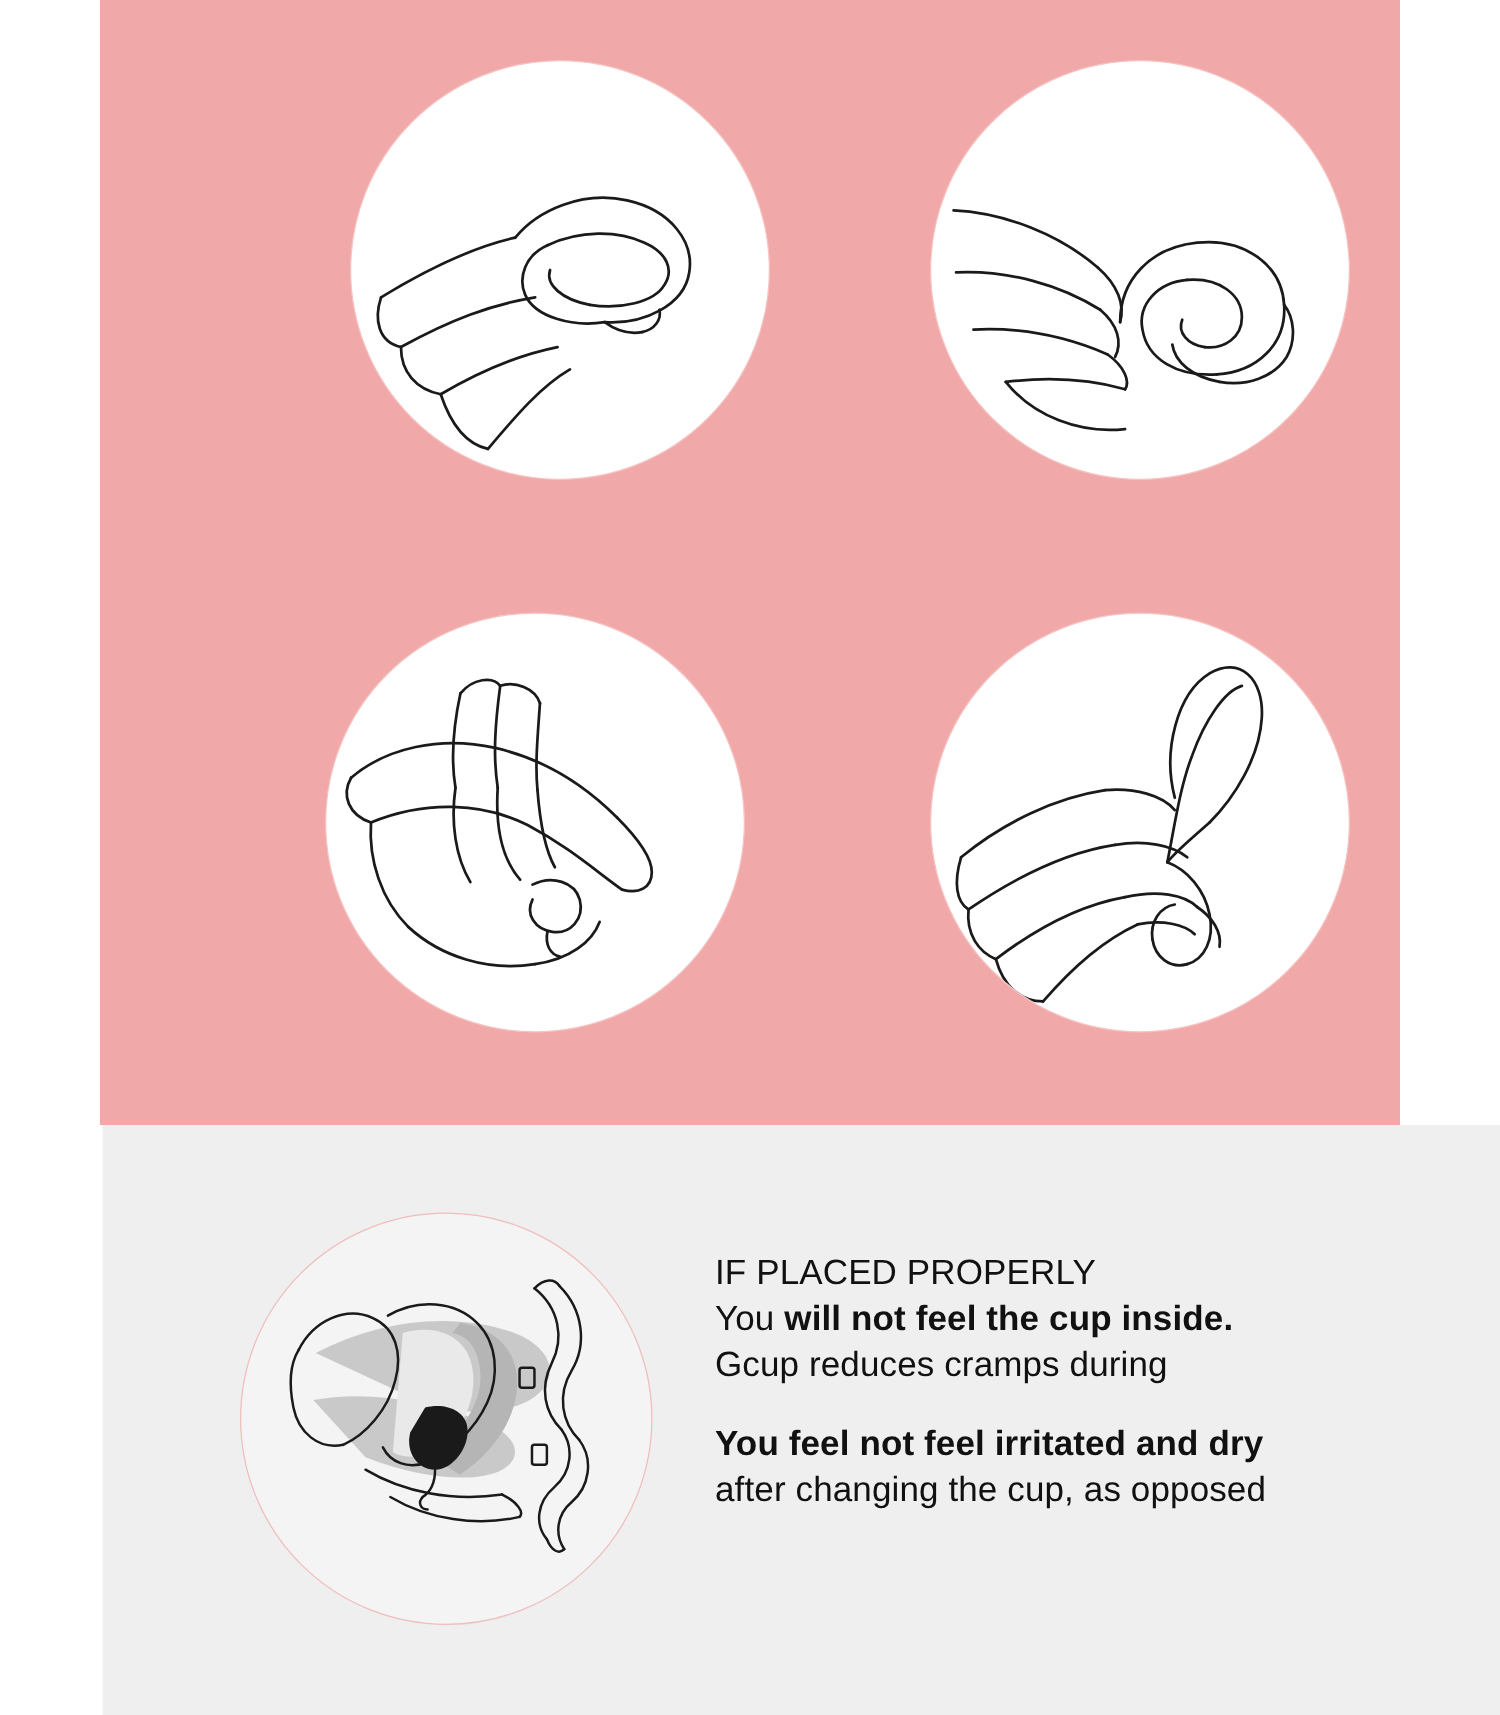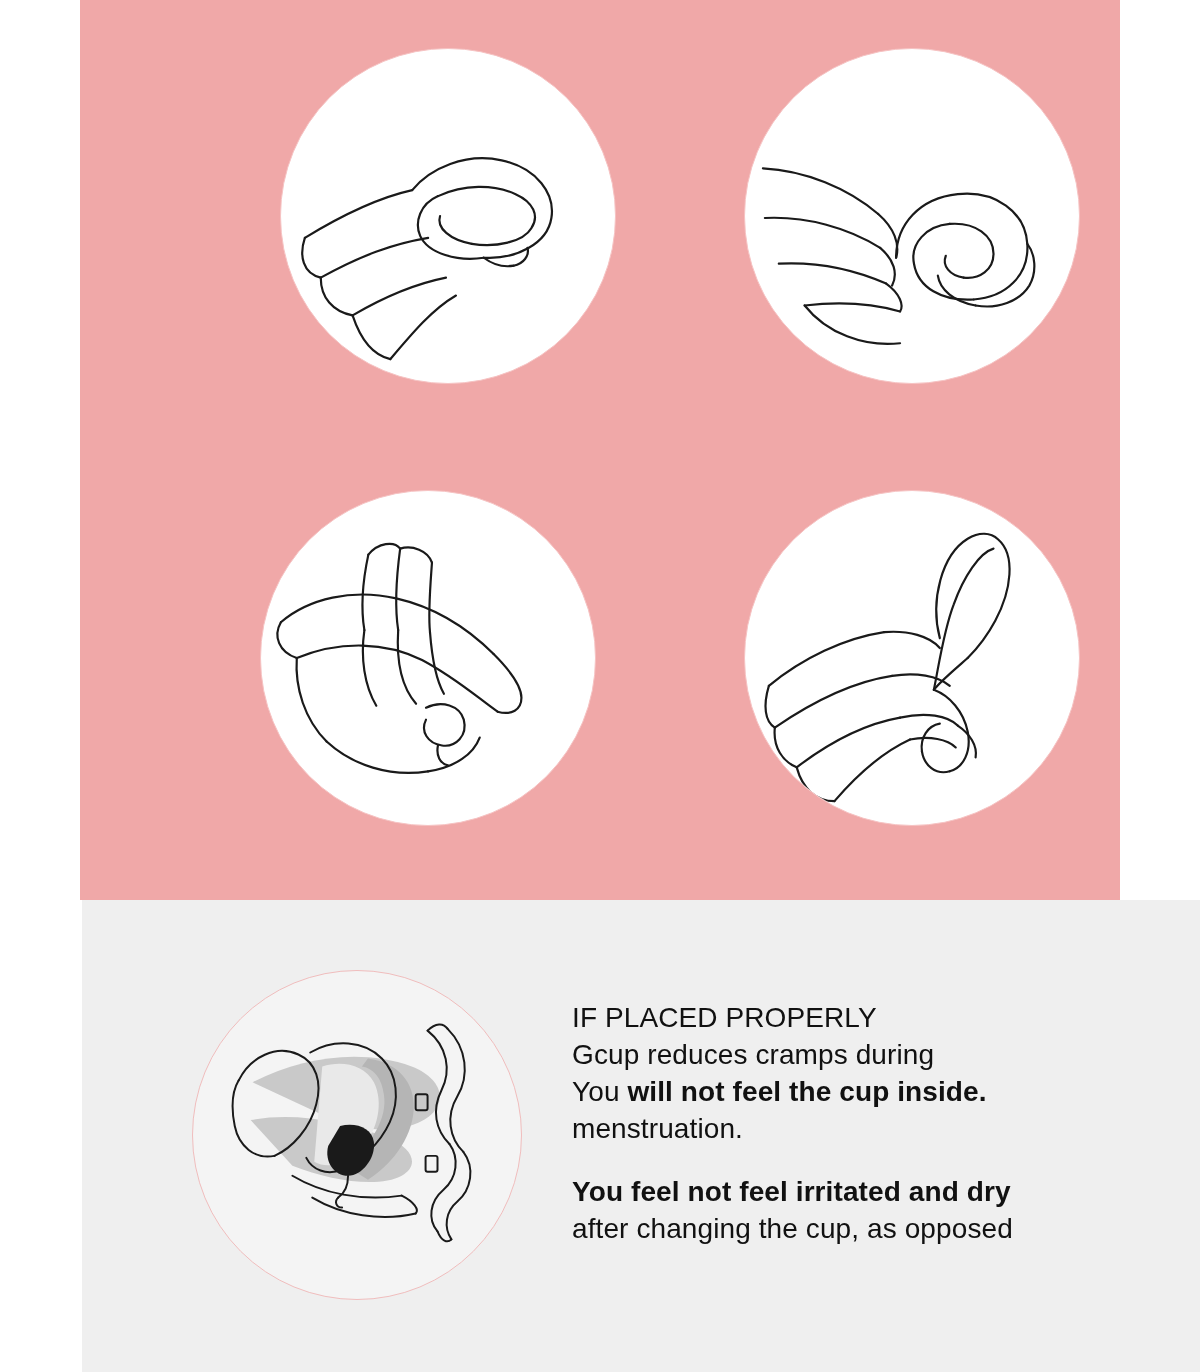--- a/index.html
+++ b/index.html
@@ -231,25 +231,24 @@
         <path d="M148 156 C164 152 180 158 182 172 C184 188 170 206 156 206 C142 206 132 192 136 176 Z" fill="#1a1a1a" stroke="none"></path>
         <path d="M156 206 C156 216 152 224 146 228"></path>
         <path d="M146 228 C142 232 144 238 150 238"></path>
       </svg>
     </div>
 
     <div id="text-block">
 
       <p class="para">
         <span class="line">IF PLACED PROPERLY</span>
-        <span class="line">Gcup reduces cramps during</span>
         <span class="line">
           <span>You </span><b>will not feel the cup inside.</b>
         </span>
-        <span class="line">menstruation.</span>
+        <span class="line">Gcup reduces cramps during</span>
       </p>
 
       <p class="para">
         <span class="line"><b>You feel not feel irritated and dry</b></span>
         <span class="line">after changing the cup, as opposed</span>
       </p>
 
     </div>
   </div>
 

